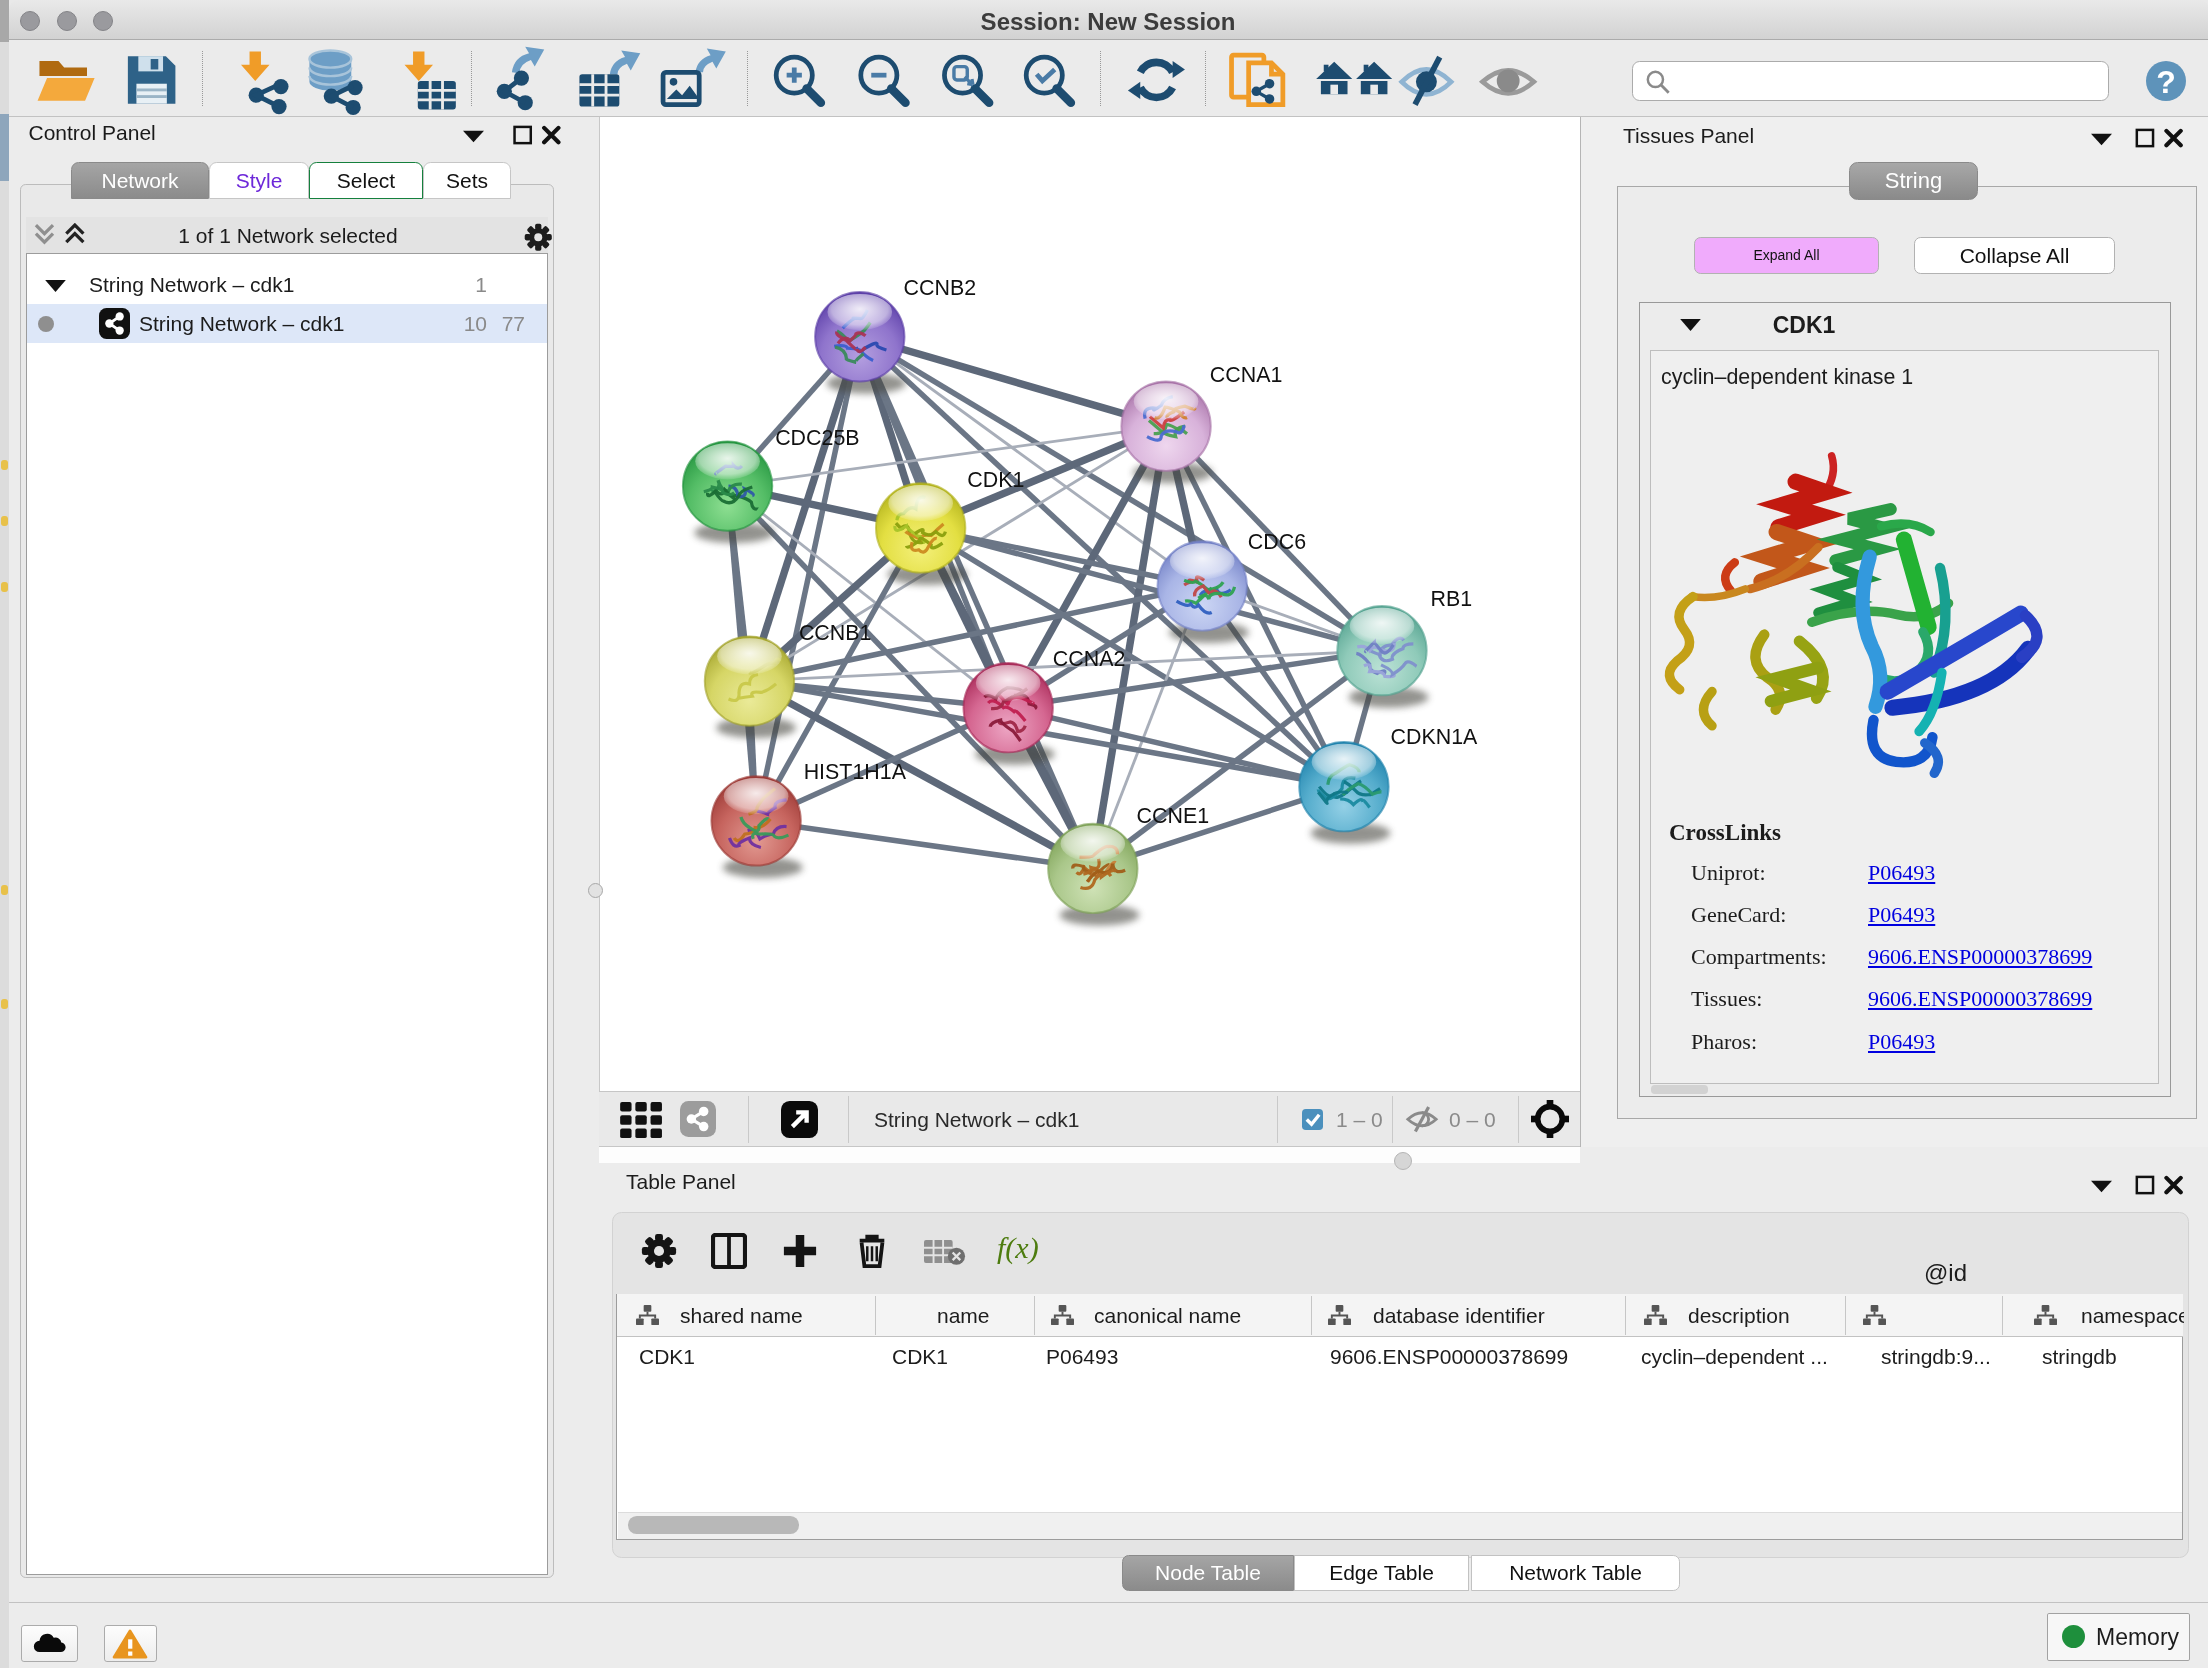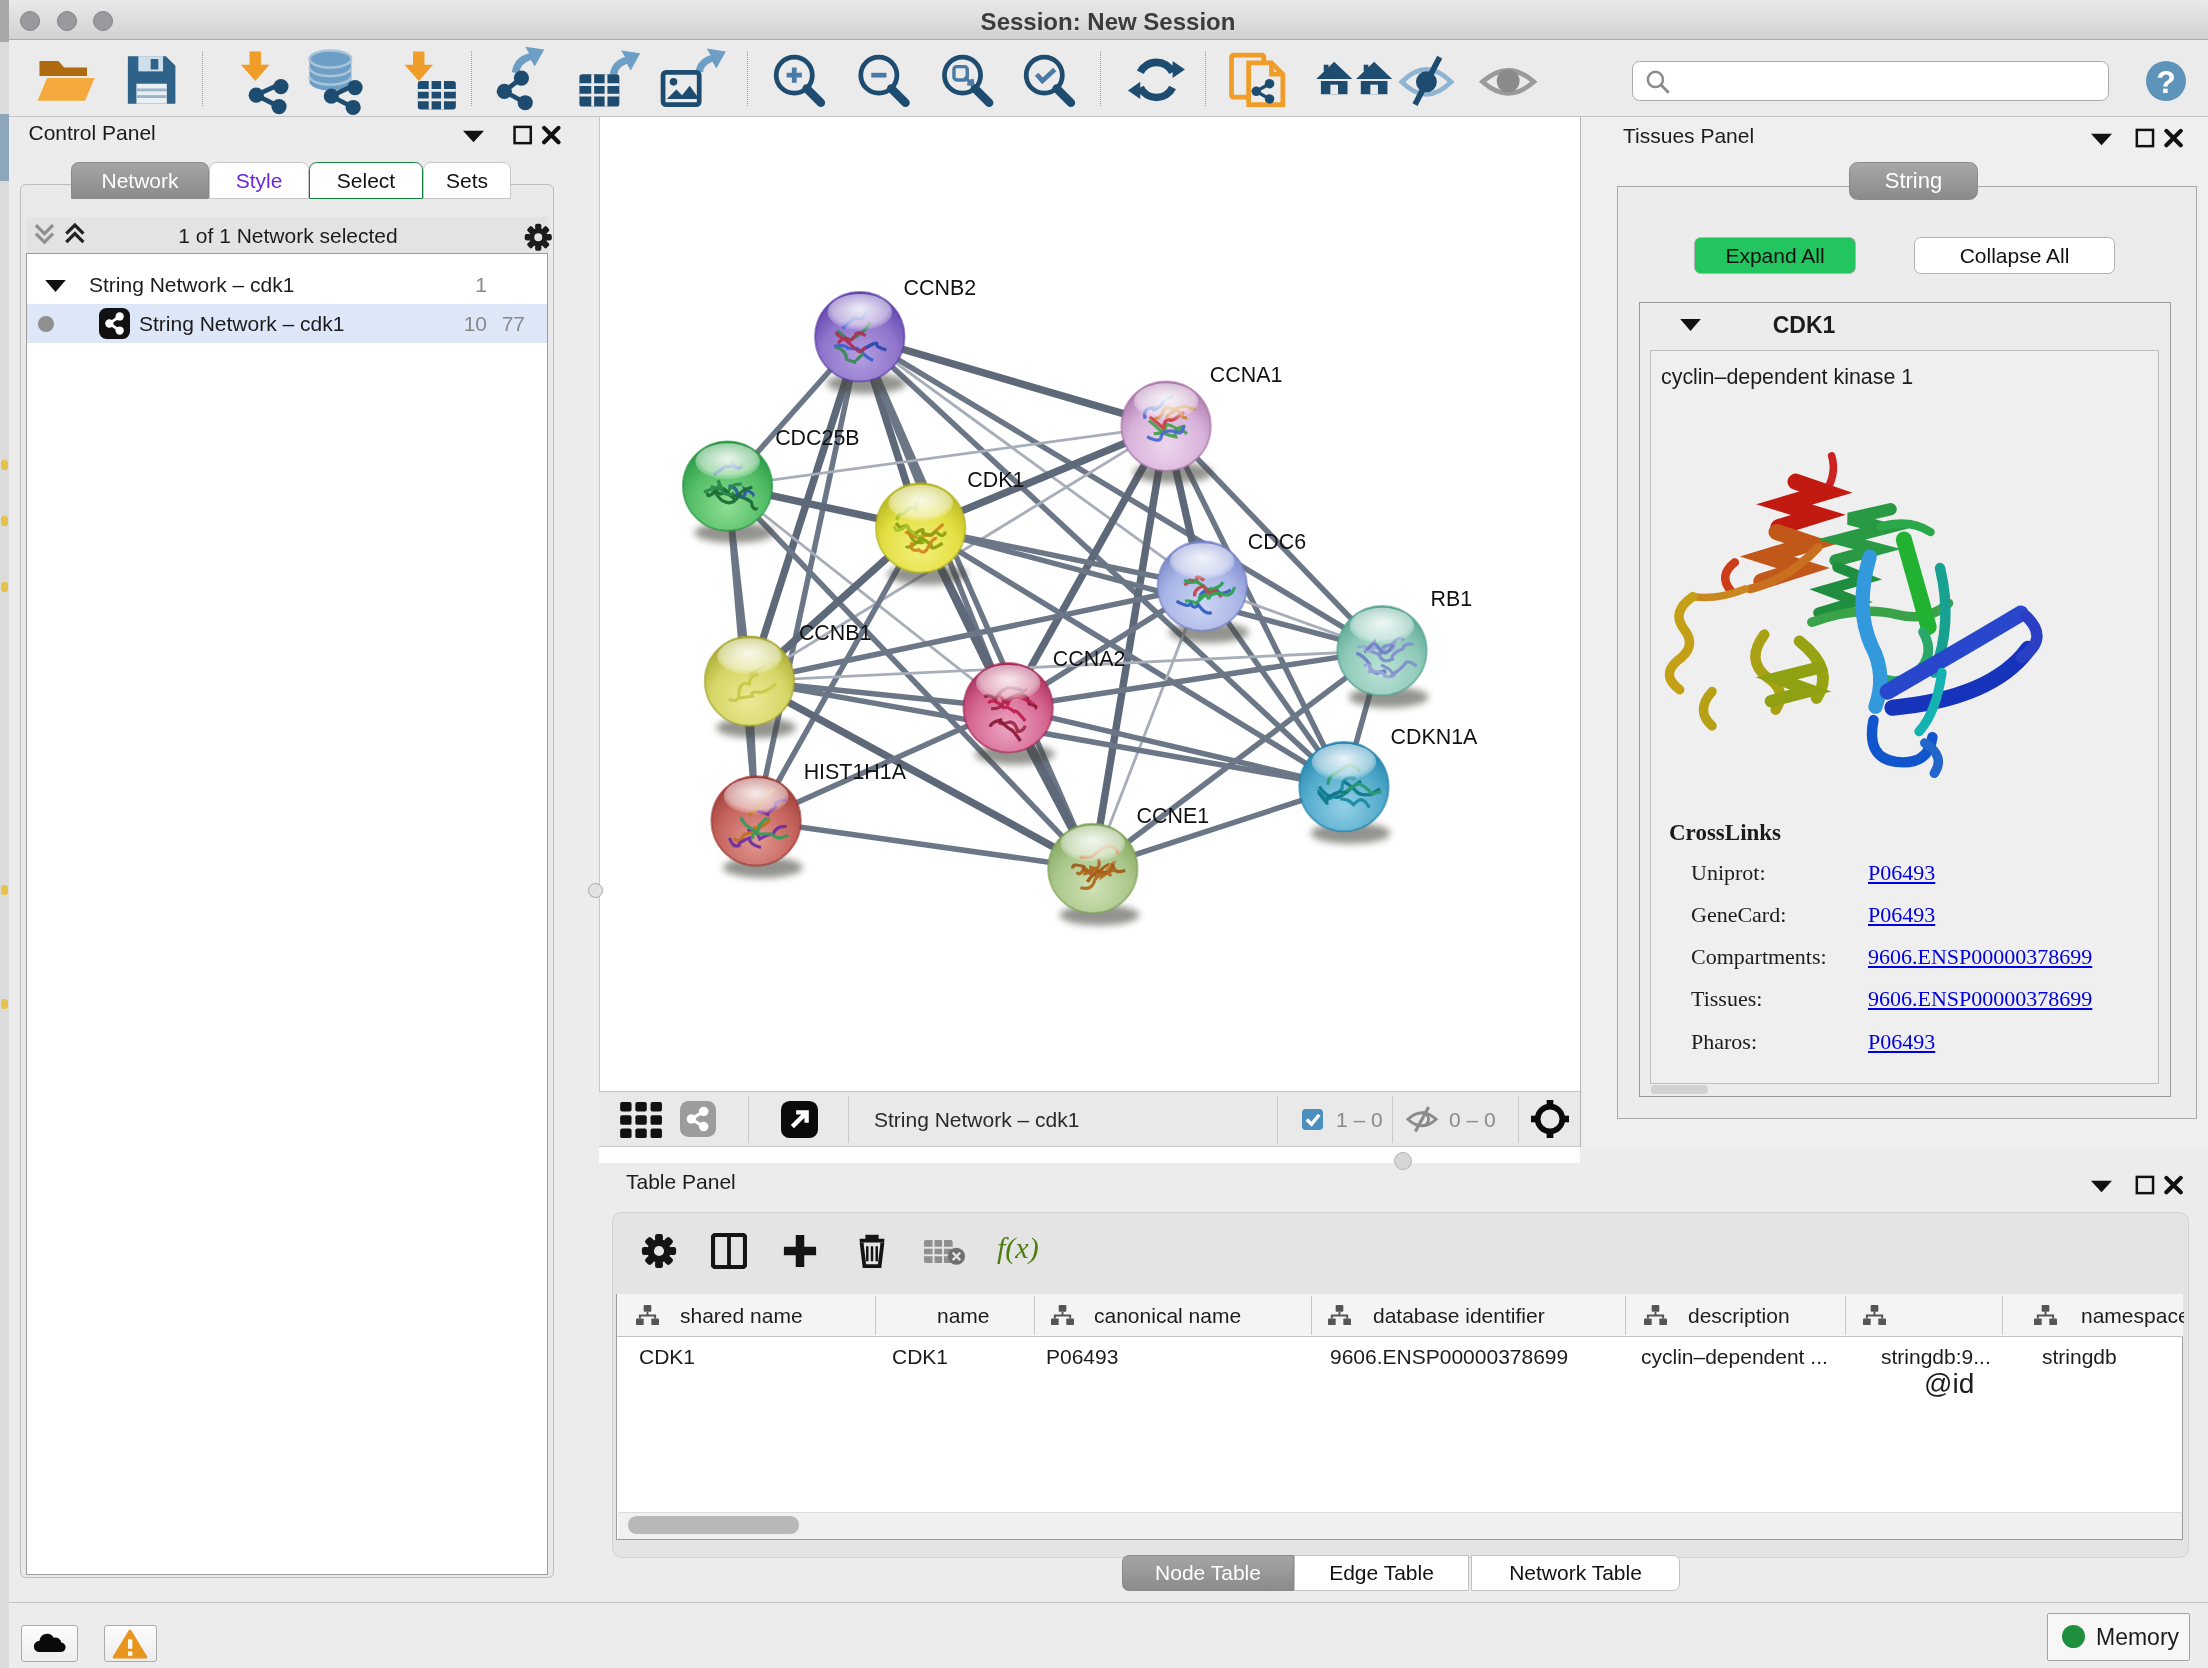--- a/index.html
+++ b/index.html
@@ -611,21 +611,21 @@
 <div class="abs" style="left:1582px;top:620px;width:15px;height:15px;border-radius:50%;background:#e2e2e2;border:1px solid #a8a8a8"></div>
 <div class="abs" style="left:1580px;top:117px;width:629px;height:1030px;background:#efefef;border-left:1px solid #b5b5b5"></div>
 <div class="txt" style="left:1623px;top:124px;font-size:21px">Tissues Panel</div>
 <svg class="abs" style="left:2091px;top:128px" width="105" height="21" viewBox="0 0 110 22">
     <path d="M0,6 l22,0 -11,12 z" fill="#111"></path>
     <rect x="48" y="2" width="17" height="17" fill="none" stroke="#111" stroke-width="2.6"></rect>
     <path d="M79,3 l15,15 M94,3 l-15,15" stroke="#111" stroke-width="4.4" stroke-linecap="round"></path>
   </svg>
 <div class="abs" style="left:1617px;top:186px;width:580px;height:933px;background:#ececec;border:1px solid #a8a8a8"></div>
 <div class="abs" style="left:1849px;top:162px;width:129px;height:38px;background:linear-gradient(#a8a8a8,#8a8a8a);border:1px solid #8a8a8a;border-radius:8.6px;color:#fff;font-size:22px;text-align:center;line-height:36px">String</div>
-<div class="abs" style="left:1694px;top:237px;width:162px;height:37px;background:#22c55e;border:1px solid #b2b2b2;border-radius:6.7px;color:#111;font-size:21px;text-align:center;line-height:35px">Expand All</div>
+<div class="abs" style="left:1694px;top:237px;width:185px;height:37px;background:#f0abfc;border:1px solid #b2b2b2;border-radius:6.7px;color:#111;font-size:14px;text-align:center;line-height:35px">Expand All</div>
 <div class="abs" style="left:1914px;top:237px;width:201px;height:37px;background:#fff;border:1px solid #b2b2b2;border-radius:6.7px;color:#111;font-size:21px;text-align:center;line-height:35px">Collapse All</div>
 <div class="abs" style="left:1639px;top:302px;width:532px;height:795px;background:#ececec;border:1px solid #999"></div>
 <svg class="abs" style="left:1679px;top:317px" width="23" height="15" viewBox="0 0 24 16">
     <path d="M1,2 l22,0 -11,13 z" fill="#111"></path>
   </svg>
 <div class="txt" style="left:1804px;top:312px;transform:translateX(-50%);font-size:23px;font-weight:700">CDK1</div>
 <div class="abs" style="left:1650px;top:350px;width:509px;height:734px;background:#efefef;border:1px solid #bdbdbd"></div>
 <div class="txt" style="left:1661px;top:365px;font-size:21.4px">cyclin–dependent kinase 1</div>
 <svg class="abs" style="left:1655px;top:418px" width="418" height="380" viewBox="0 0 440 400">
 <g fill="none" stroke-linecap="round">
@@ -756,21 +756,21 @@
   </svg>
 <div class="txt" style="left:1688px;top:1304px;font-size:21px;max-width:496px;overflow:hidden">description</div>
 <svg class="abs" style="left:1862px;top:1304px" width="25" height="23" viewBox="0 0 26 24">
     <g fill="#555">
       <rect x="9" y="1" width="8" height="7" rx="1"></rect>
       <rect x="1" y="15" width="8" height="7" rx="1"></rect>
       <rect x="17" y="15" width="8" height="7" rx="1"></rect>
     </g>
     <path d="M13,8 v4 M5,15 v-3 h16 v3" stroke="#555" stroke-width="2" fill="none"></path>
   </svg>
-<div class="txt" style="left:1924px;top:1368px;font-size:28px;max-width:260px;overflow:hidden">@id</div>
+<div class="txt" style="left:1924px;top:1259px;font-size:24px;max-width:260px;overflow:hidden">@id</div>
 <svg class="abs" style="left:2033px;top:1304px" width="25" height="23" viewBox="0 0 26 24">
     <g fill="#555">
       <rect x="9" y="1" width="8" height="7" rx="1"></rect>
       <rect x="1" y="15" width="8" height="7" rx="1"></rect>
       <rect x="17" y="15" width="8" height="7" rx="1"></rect>
     </g>
     <path d="M13,8 v4 M5,15 v-3 h16 v3" stroke="#555" stroke-width="2" fill="none"></path>
   </svg>
 <div class="txt" style="left:2081px;top:1304px;font-size:21px;max-width:103px;overflow:hidden">namespace</div>
 <div class="txt" style="left:639px;top:1345px;font-size:21px">CDK1</div>

